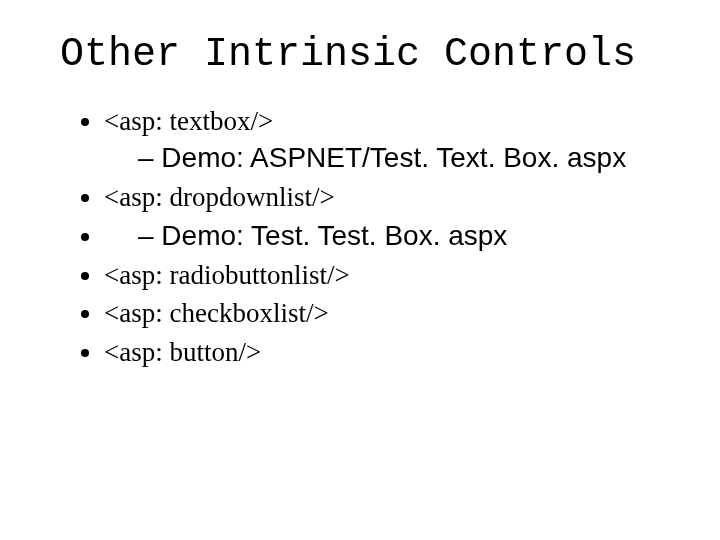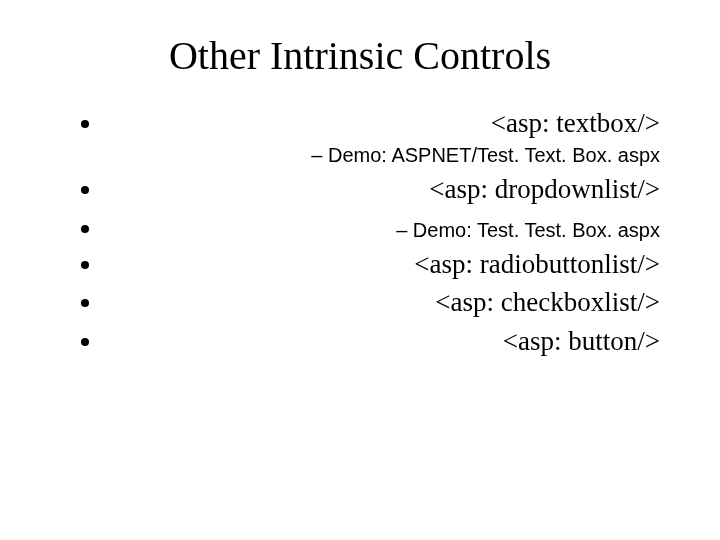--- a/index.html
+++ b/index.html
@@ -12,41 +12,41 @@
     color: #000000;
   }
   .slide {
     box-sizing: border-box;
     width: 720px;
     height: 540px;
     padding: 24px 60px 40px 60px;
   }
   .title {
     font-size: 40px;
-    text-align: center;
+    text-align: left;
     margin: 8px 0 28px 0;
     font-weight: 400;
+    font-family: Liberation Mono, monospace;
   }
   ul.level1 {
     list-style: disc;
     margin: 0;
     padding-left: 44px;
     font-size: 27px;
     line-height: 1.2;
-    text-align: right;
   }
   ul.level1 > li {
     margin: 6px 0 2px 0;
   }
   ul.level2 {
     list-style: none;
     margin: 4px 0 6px 0;
     padding-left: 34px;
     font-family: Arial, Helvetica, sans-serif;
-    font-size: 20px;
+    font-size: 28px;
   }
   ul.level2 > li::before {
     content: "– ";
   }
 </style>
 </head>
 <body>
 
 <div class="slide">
   <h1 class="title">Other Intrinsic Controls</h1>

